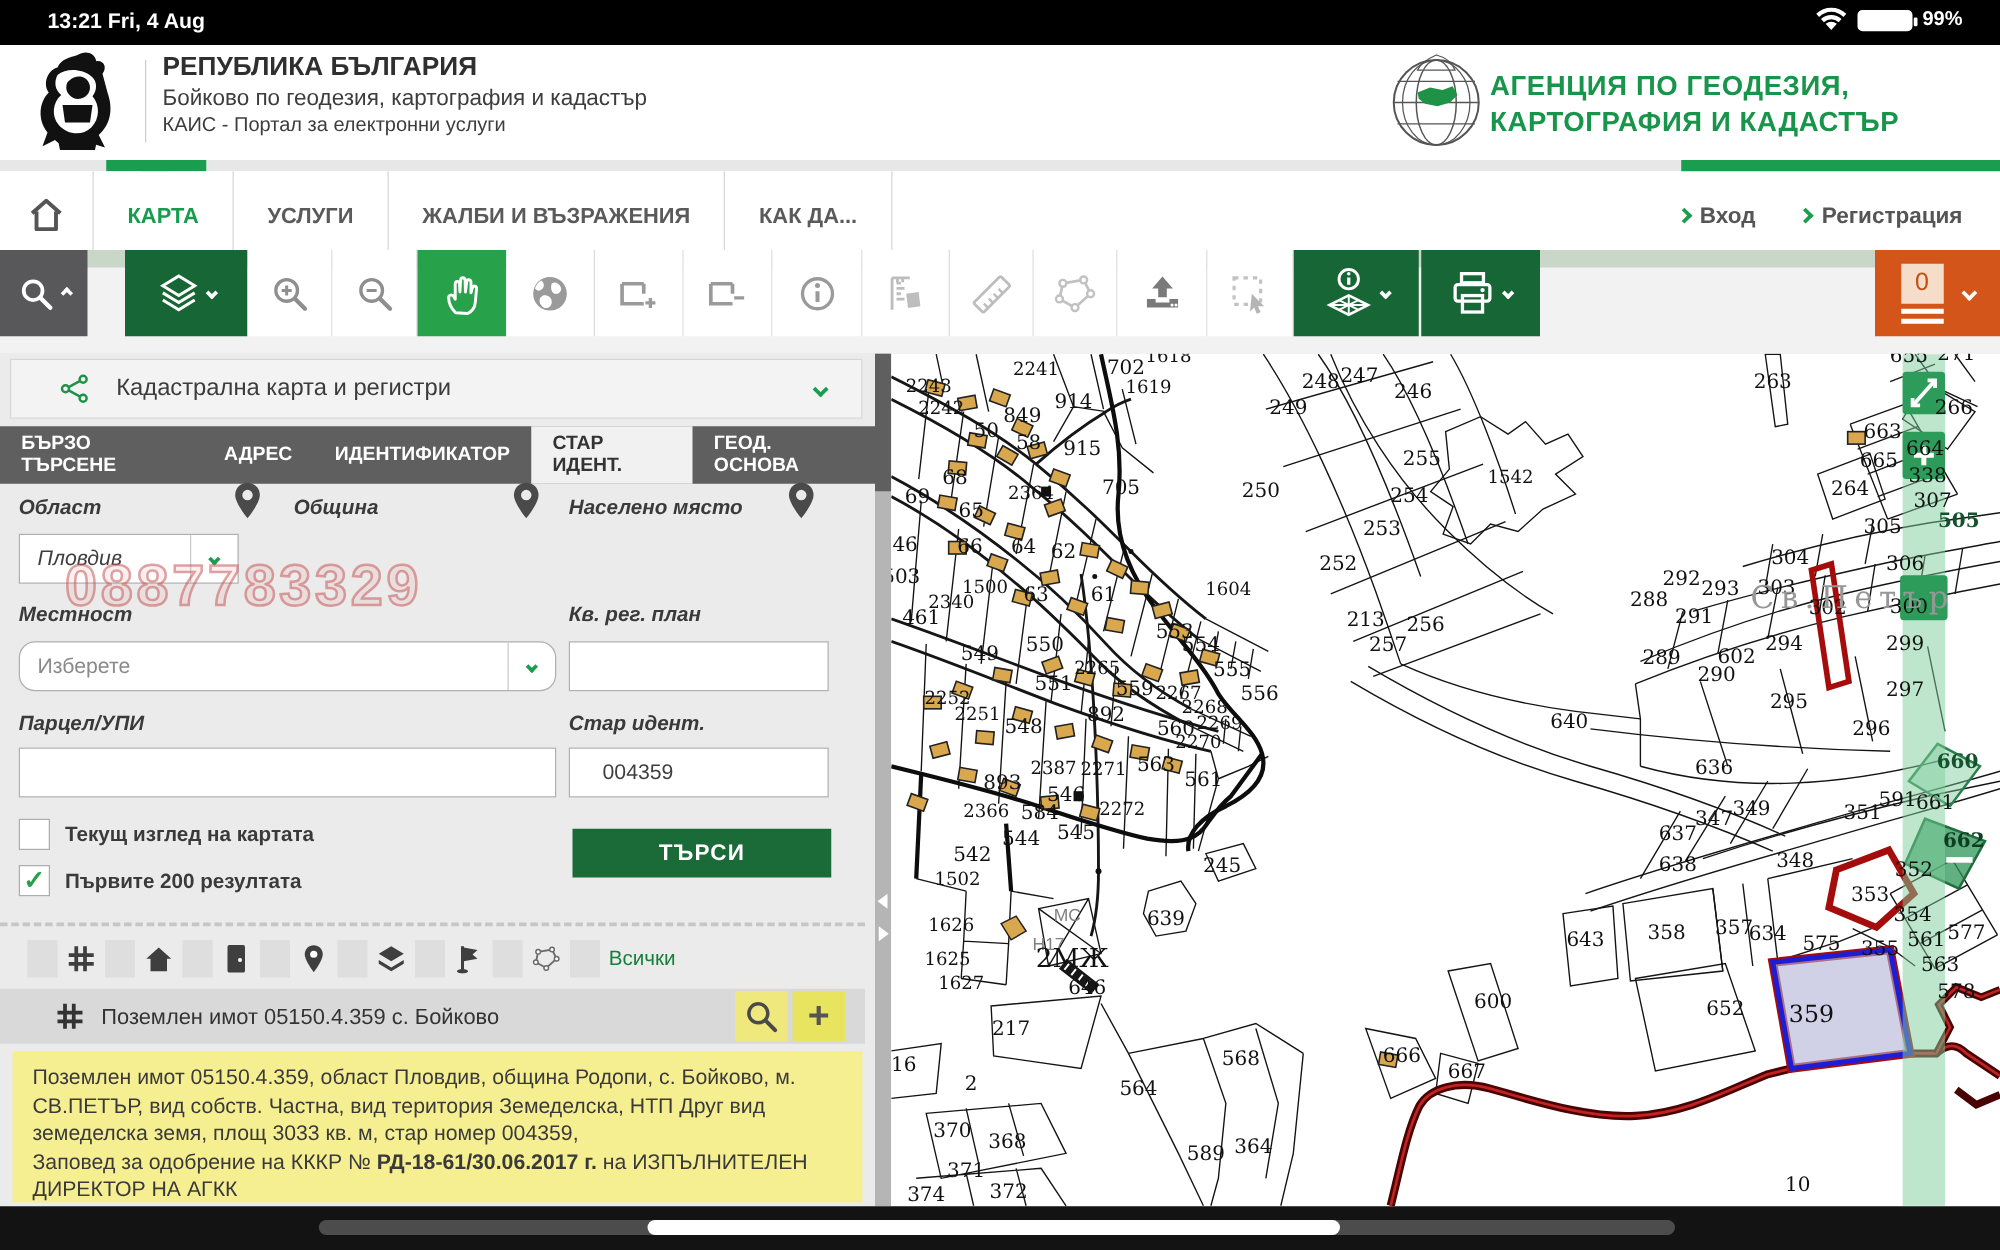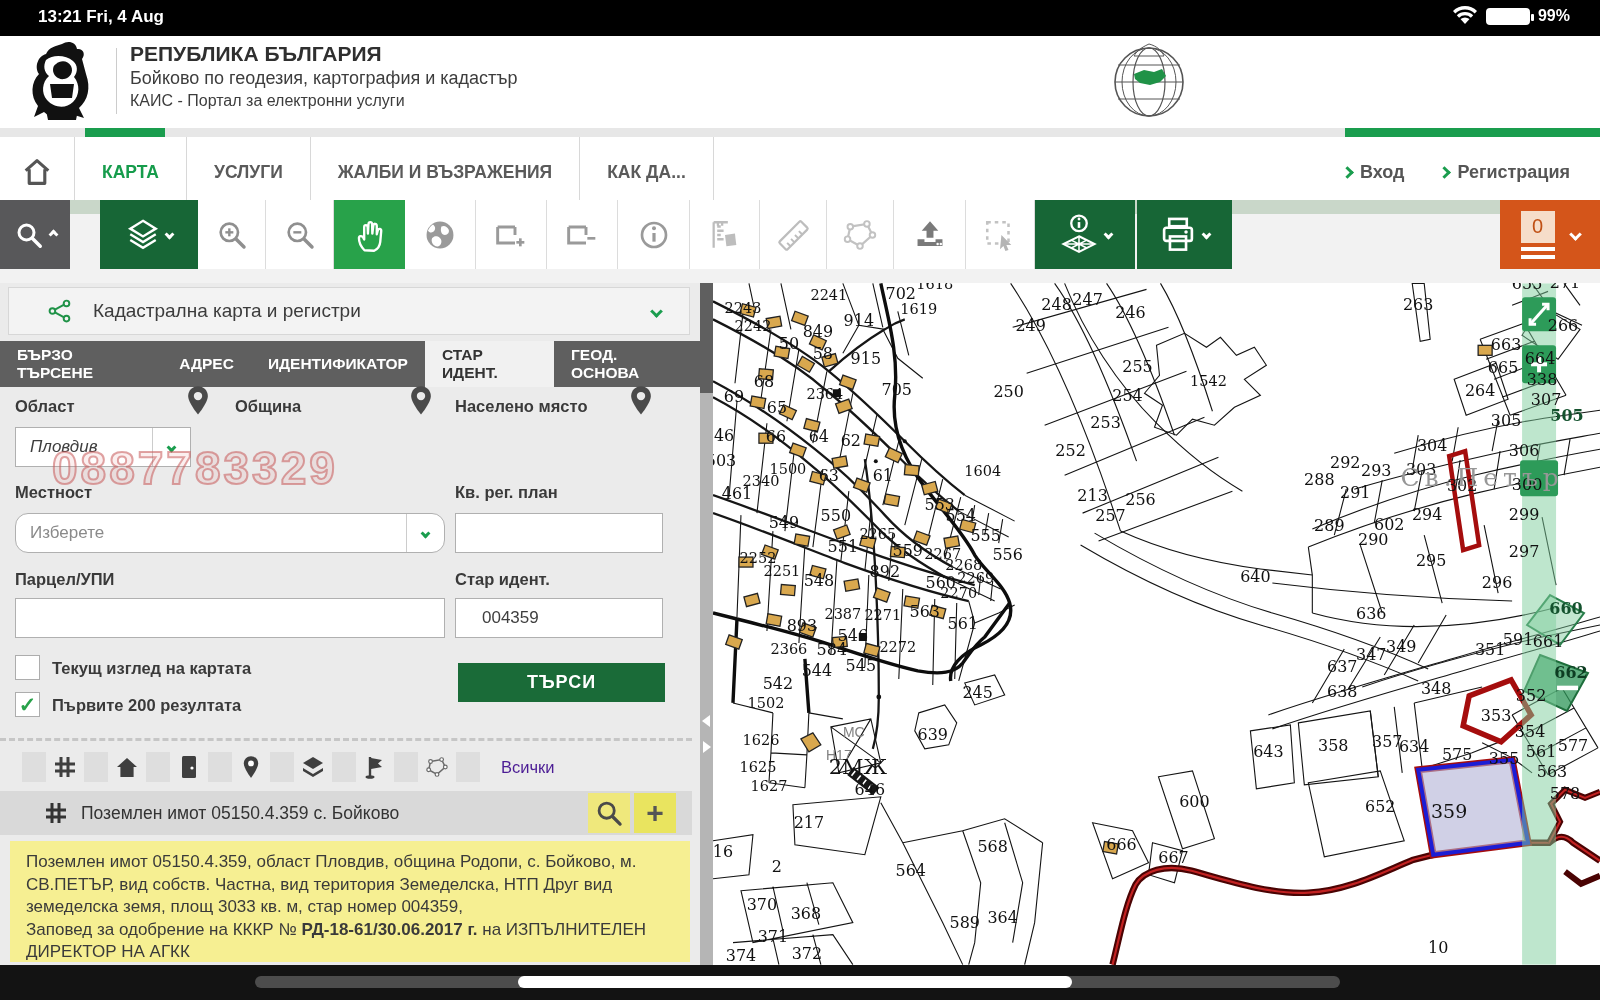--- a/index.html
+++ b/index.html
@@ -60,41 +60,41 @@
   
   .panel{left:0;top:283px;width:700px;height:682px;background:#ebebeb;overflow:hidden;}
   .layerbar{position:absolute;left:8px;top:4px;width:682px;height:48px;background:#f3f3f3;border:1px solid #d7d7d7;
             display:flex;align-items:center;}
   .layerbar .txt{margin-left:20px;font-size:19px;color:#3c3c3c;}
   .layerbar .shareic{margin-left:38px;}
   .layerbar .chev{position:absolute;right:28px;}
   .tabbar{position:absolute;left:0;top:58px;width:700px;height:46px;background:#5f5f5f;display:flex;align-items:stretch;}
   .ptab{display:flex;align-items:center;padding:0 17px;color:#fff;font-size:15.5px;font-weight:bold;cursor:pointer;}
   .ptab.active{background:#f1f1f1;color:#333;}
-  .flabel{font-size:16.5px;font-weight:bold;color:#3a3a3a;}
+  .flabel{font-size:16.5px;font-weight:bold;color:#3a3a3a;font-style:italic;}
   .pin{position:absolute;}
   .sel{position:absolute;height:40px;background:#fff;border:1px solid #b0b0b0;display:flex;align-items:center;}
   .sel .val{margin-left:14px;font-size:17px;color:#3f3f3f;}
   .sel .val.ph{color:#8a8a8a;}
   .sel .dd{position:absolute;right:0;top:0;width:38px;height:38px;border-left:1px solid #ccc;
            display:flex;align-items:center;justify-content:center;}
   .input{position:absolute;height:40px;background:#fff;border:1px solid #b0b0b0;font-size:17px;color:#3f3f3f;
          display:flex;align-items:center;padding-left:26px;}
   .watermark{left:52px;top:158px;font-size:46px;font-weight:bold;letter-spacing:3px;
      color:rgba(220,120,120,0.12);-webkit-text-stroke:2px rgba(198,90,90,0.55);}
   .cb{position:absolute;width:25px;height:25px;background:#fff;border:1px solid #adadad;display:flex;
       align-items:center;justify-content:center;font-size:21px;font-weight:bold;color:#28a24a;}
   .cbl{position:absolute;font-size:16.5px;font-weight:bold;color:#3a3a3a;}
   .searchbtn{position:absolute;left:458px;top:380px;width:207px;height:39px;background:#1a6b38;color:#fff;
      font-size:18px;font-weight:bold;letter-spacing:1px;display:flex;align-items:center;justify-content:center;cursor:pointer;}
   .dashline{position:absolute;left:0px;top:455px;width:692px;border-top:3px dashed #c6c6c6;}
   .frow{position:absolute;left:22px;top:468px;height:32px;display:flex;align-items:center;gap:7px;}
   .fsq{width:24px;height:30px;background:#dedede;}
   .fic{width:24px;height:30px;display:flex;align-items:center;justify-content:center;color:#4a4a4a;}
-  .fall{font-size:16.5px;color:#4c1d95;margin-left:14px;}
+  .fall{font-size:16.5px;color:#15803d;}
   .resrow{position:absolute;left:0px;top:508px;width:692px;height:44px;background:#d9d9d9;display:flex;align-items:center;}
   .resrow .gic{margin-left:45px;color:#333;}
   .resrow .rtxt{margin-left:14px;font-size:17.5px;color:#333;}
   .ybtn{position:absolute;top:2px;width:42px;height:40px;display:flex;align-items:center;justify-content:center;}
   .ybtn.s{right:62px;background:#efe87c;}
   .ybtn.p{right:16px;background:#e9e45f;font-size:30px;font-weight:bold;color:#555;}
   .yellowbox{position:absolute;left:10px;top:558px;width:680px;height:121px;background:#f6ef92;
      padding:10px 16px;font-size:17px;line-height:1.33;color:#3a3a3a;}
 
   
@@ -150,20 +150,24 @@
     <svg class="abs globe-logo" width="78" height="86" viewBox="0 0 78 86">
       <circle cx="39" cy="44" r="34" fill="none" stroke="#555" stroke-width="1.6"></circle>
       <ellipse cx="39" cy="44" rx="16" ry="34" fill="none" stroke="#555" stroke-width="1.2"></ellipse>
       <ellipse cx="39" cy="44" rx="27" ry="34" fill="none" stroke="#555" stroke-width="1"></ellipse>
       <line x1="5" y1="44" x2="73" y2="44" stroke="#555" stroke-width="1.2"></line>
       <line x1="8" y1="27" x2="70" y2="27" stroke="#555" stroke-width="1"></line>
       <line x1="8" y1="61" x2="70" y2="61" stroke="#555" stroke-width="1"></line>
       <path d="M39 6 C30 10 26 14 24 18 L54 18 C52 13 47 8 39 6 Z" fill="none" stroke="#555" stroke-width="1"></path>
       <path d="M24 36 L34 32 L44 34 L52 31 L56 38 L50 44 L40 47 L30 45 L25 41 Z" fill="#1f9247"></path>
     </svg>
+    <div class="abs agency">
+      <div>АГЕНЦИЯ ПО ГЕОДЕЗИЯ,</div>
+      <div>КАРТОГРАФИЯ И КАДАСТЪР</div>
+    </div>
   </div>
 
   <div class="abs nav-topstrip"></div>
   <div class="abs nav-green-right"></div>
   <div class="abs nav-active-ind"></div>
   <div class="abs navbar">
     <div class="nav-home">
       <svg width="36" height="34" viewBox="0 0 24 24">
           <path d="M4 11 L12 4 L20 11 M6.5 10 L6.5 20 L17.5 20 L17.5 10" fill="none" stroke="#555" stroke-width="2.2" stroke-linejoin="round"></path>
         </svg>

